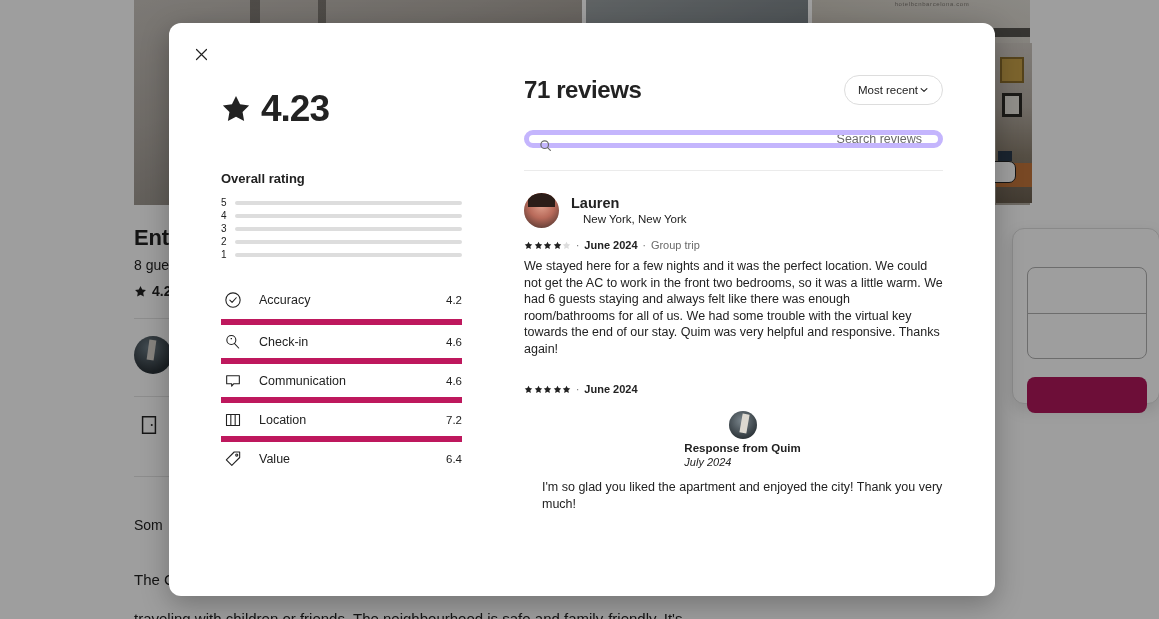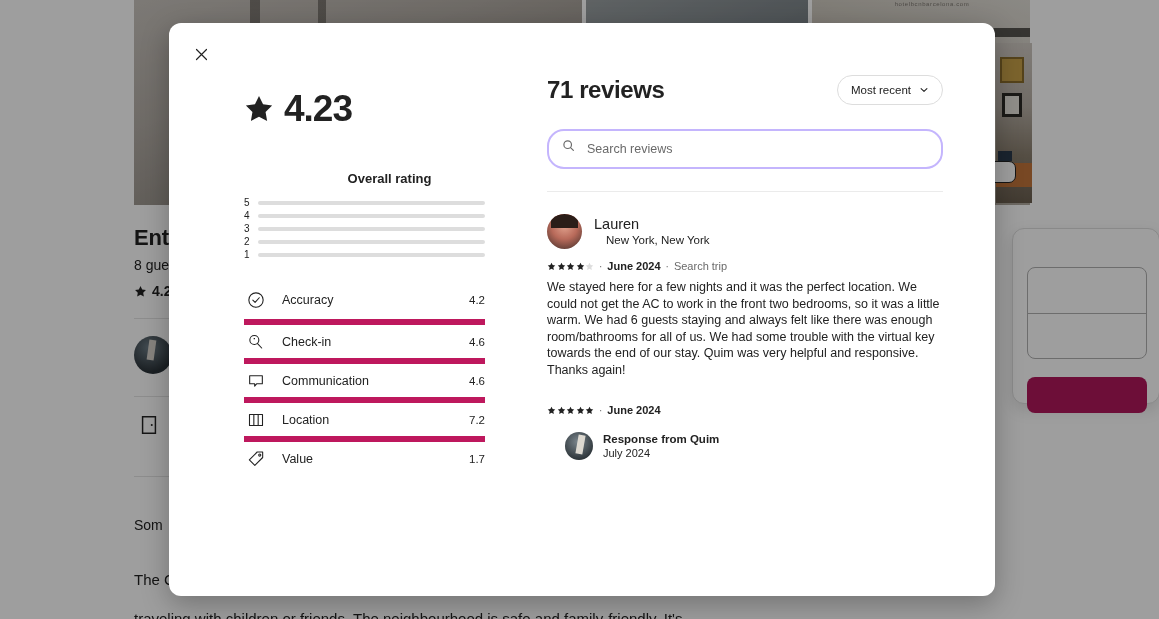--- a/index.html
+++ b/index.html
@@ -80,30 +80,30 @@
     background:#fff; border-radius:12px; overflow:hidden;
     box-shadow:0 8px 28px rgba(0,0,0,.28);
   }
   .modal-close {
     position:absolute; left:16px; top:15px; width:32px; height:32px;
     border-radius:50%; display:flex; align-items:center; justify-content:center;
     background:transparent; border:none; cursor:pointer;
   }
   .modal-close svg { width:15px; height:15px; }
 
-  .modal-body { position:absolute; left:0; top:0; width:100%; height:100%; display:flex;padding-left:23px; }
+  .modal-body { position:absolute; left:0; top:0; width:100%; height:100%; display:flex; }
 
   
   .left-col { width:343px; flex:0 0 343px; padding:52px 0 0 52px; position:relative; }
 
   .score-row { display:flex; align-items:center; gap:10px; margin-top:15px; }
   .score-star svg { width:30px; height:30px; display:block; }
   .score-num { font-size:37px; font-weight:700; color:#222; letter-spacing:-1px; line-height:1; }
 
-  .overall-label { margin-top:44px; font-size:13px; font-weight:700; color:#222;text-align:center; }
+  .overall-label { margin-top:44px; font-size:13px; font-weight:700; color:#222; }
 
   .bars { margin-top:11px; width:241px; }
   .bar-row { display:flex; align-items:center; gap:7px; height:11px; margin-bottom:2px; }
   .bar-num { width:7px; font-size:10px; color:#222; text-align:left; line-height:11px; }
   .bar-track { flex:1; height:4px; background:#dddddd; border-radius:2px; overflow:hidden; }
   .bar-fill { height:100%; background:#222; border-radius:2px; }
 
   .cat-list { margin-top:20px; width:241px; }
   .cat-row { display:flex; align-items:center; height:39px; border-top:6px solid #be185d; }
   .cat-row:first-child { border-top:none; }
@@ -111,31 +111,31 @@
   .cat-ico svg { width:20px; height:20px; }
   .cat-name { flex:1; font-size:12.5px; color:#222; margin-left:14px; }
   .cat-val { font-size:11.5px; color:#222; font-weight:400; }
 
   
   .right-col { flex:1; position:relative; padding:52px 52px 0 12px; overflow:hidden; }
 
   .rev-head { display:flex; align-items:center; justify-content:space-between; }
   .rev-count { font-size:24px; font-weight:700; color:#222; letter-spacing:-.4px; }
   .sort-btn {
-    display:flex; align-items:center; gap:8px; height:30px; padding:0 13px;
+    display:flex; align-items:center; gap:1px; height:30px; padding:0 13px;
     border:1px solid #dddddd; border-radius:16px; background:#fff; cursor:pointer;
     font-size:11.5px; color:#222; font-family:inherit;
   }
   .sort-btn svg { width:10px; height:10px; }
 
   .search-wrap { position:relative; margin-top:24px; }
   .search-box {
-    width:100%; height:40px; border:2px solid #c4b5fd; border-radius:17px;
+    width:100%; height:18px; border:5px solid #c4b5fd; border-radius:17px;
     padding:0 16px 0 38px; font-size:12.5px; color:#222;
-    font-family:inherit; outline:none; background:#fff;
+    font-family:inherit; outline:none; background:#fff;text-align:right;
   }
   .search-box::placeholder { color:#6a6a6a; }
   .search-ico { position:absolute; left:15px; top:10px; width:13px; height:13px; pointer-events:none; }
 
   .rev-scroll { margin-top:22px; border-top:1px solid #ebebeb; padding-top:22px; height:376px; overflow:hidden; }
 
   .review { margin-bottom:26px; }
   .rev-person { display:flex; align-items:center; gap:12px; }
   .avatar { width:35px; height:35px; border-radius:50%; flex:0 0 35px; overflow:hidden; position:relative; }
   .av-lauren { background: radial-gradient(circle at 50% 35%, #e0a08c 0%, #b86a5a 45%, #3a2a26 100%); }
@@ -144,36 +144,36 @@
   .av-luca { background: linear-gradient(160deg,#7fb4d8 0%,#5b93bd 100%); }
   .av-luca::after { content:""; position:absolute; left:9px; top:7px; width:17px; height:17px;
      border-radius:50%; background:#d8b48c; }
   .av-luca::before { content:""; position:absolute; left:6px; top:24px; width:23px; height:12px;
      border-radius:6px 6px 0 0; background:#5a2b34; }
   .av-host { background: radial-gradient(circle at 45% 35%, #7a858c 0%, #323a3f 70%, #14181b 100%); }
   .av-host::after { content:""; position:absolute; left:12px; top:3px; width:7px; height:19px;
      background:#dcd8d0; transform:rotate(10deg); }
 
   .rev-meta { display:flex; flex-direction:column; justify-content:center; }
-  .rev-name { font-size:14.5px; font-weight:400; color:#222; line-height:17px; }
+  .rev-name { font-size:14.5px; font-weight:700; color:#222; line-height:17px; }
   .rev-loc { font-size:11.5px; color:#222; line-height:15px;margin-left:12px; }
 
   .rev-starline { display:flex; align-items:center; gap:5px; margin-top:11px; font-size:11px; color:#222; font-weight:700; }
   .stars { display:flex; gap:.5px; }
   .stars svg { width:9px; height:9px; }
   .dotsep { color:#6a6a6a; font-weight:400; font-size:10px; }
   .trip-type { color:#6a6a6a; font-weight:400; }
 
   .rev-text { margin-top:7px; font-size:12.5px; line-height:16.5px; color:#222; }
 
   .host-resp { margin-top:16px; margin-left:18px; }
-  .resp-person { display:flex; align-items:center; gap:10px; }
+  .resp-person { display:flex; align-items:center; gap:2px;flex-direction:column; }
   .resp-av { width:28px; height:28px; border-radius:50%; flex:0 0 28px; overflow:hidden; position:relative; }
   .resp-name { font-size:11.5px; font-weight:700; color:#222; line-height:14px; }
-  .resp-date { font-size:11px; color:#222; line-height:14px; }
+  .resp-date { font-size:11px; color:#222; line-height:14px;font-style:italic; }
   .resp-text { margin-top:10px; font-size:12.5px; line-height:16.5px; color:#222; }
 </style>
 </head>
 <body>
 
 <div id="page-root">
 
   <div class="bg-page">
 
     <div class="bg-gallery">
@@ -325,21 +325,21 @@
           </div>
 
           <div class="cat-row">
             <span class="cat-ico">
               <svg viewBox="0 0 24 24" fill="none" stroke="#222" stroke-width="1.3">
                 <path d="M13.4 3.6H20v6.6l-9.4 9.4-6.6-6.6z" stroke-linejoin="round"></path>
                 <circle cx="16.5" cy="7.2" r="1.3"></circle>
               </svg>
             </span>
             <span class="cat-name">Value</span>
-            <span class="cat-val">1.7</span>
+            <span class="cat-val">6.4</span>
           </div>
 
         </div>
       </div>
 
       <div class="right-col">
 
         <div class="rev-head">
           <div class="rev-count">71 reviews</div>
           <button class="sort-btn">
@@ -382,21 +382,21 @@
                 <svg viewBox="0 0 24 24">
                     <path fill="#222" d="M12 2l3.1 6.3 6.9 1-5 4.9 1.2 6.9L12 17.8 5.8 21.1 7 14.2 2 9.3l6.9-1z"></path>
                   </svg>
                 <svg viewBox="0 0 24 24">
                     <path fill="#dddddd" d="M12 2l3.1 6.3 6.9 1-5 4.9 1.2 6.9L12 17.8 5.8 21.1 7 14.2 2 9.3l6.9-1z"></path>
                   </svg>
               </span>
               <span class="dotsep">·</span>
               <span>June 2024</span>
               <span class="dotsep">·</span>
-              <span class="trip-type">Search trip</span>
+              <span class="trip-type">Group trip</span>
             </div>
             <div class="rev-text">We stayed here for a few nights and it was the perfect location. We could not get the AC to work in the front two bedrooms, so it was a little warm. We had 6 guests staying and always felt like there was enough room/bathrooms for all of us. We had some trouble with the virtual key towards the end of our stay. Quim was very helpful and responsive. Thanks again!</div>
           </div>
 
           <div class="review">
             <div class="rev-starline">
               <span class="stars">
                 <svg viewBox="0 0 24 24">
                     <path fill="#222" d="M12 2l3.1 6.3 6.9 1-5 4.9 1.2 6.9L12 17.8 5.8 21.1 7 14.2 2 9.3l6.9-1z"></path>
                   </svg>
@@ -418,20 +418,21 @@
             </div>
 
             <div class="host-resp">
               <div class="resp-person">
                 <div class="resp-av av-host"></div>
                 <div class="rev-meta">
                   <span class="resp-name">Response from Quim</span>
                   <span class="resp-date">July 2024</span>
                 </div>
               </div>
+              <div class="resp-text">I'm so glad you liked the apartment and enjoyed the city! Thank you very much!</div>
             </div>
           </div>
 
         </div>
       </div>
 
     </div>
   </div>
 </div>
 

